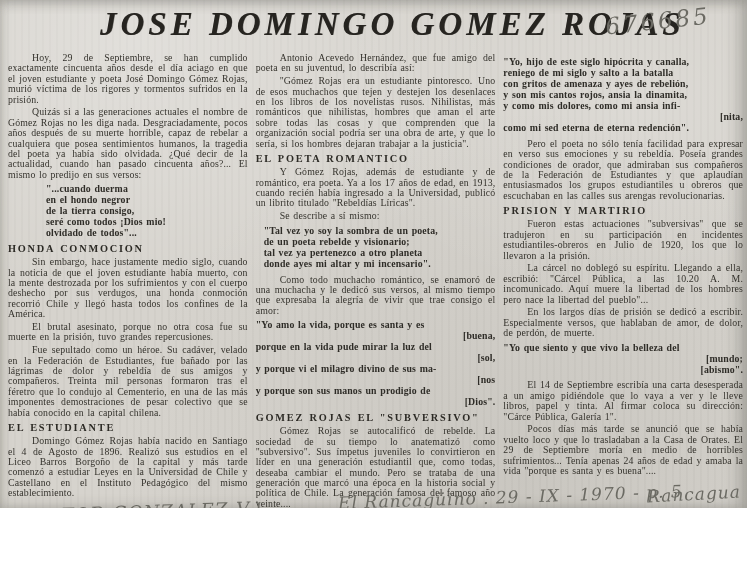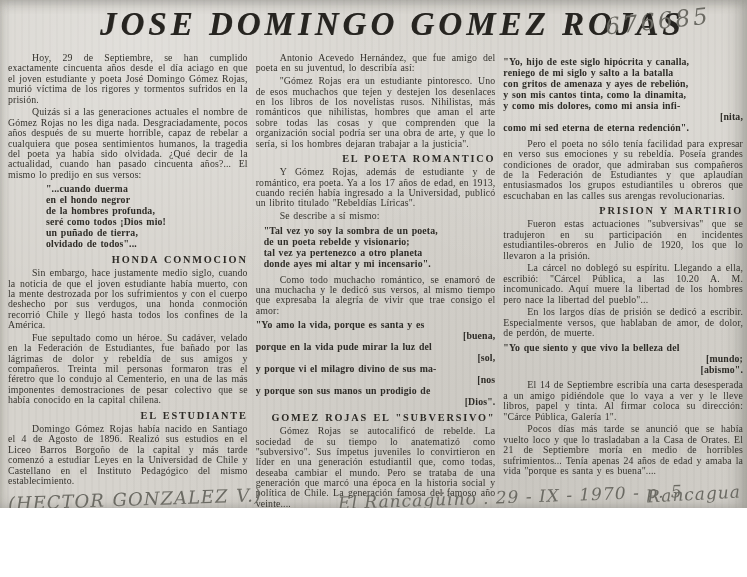--- a/index.html
+++ b/index.html
@@ -42,21 +42,21 @@
   .col{
     flex:1;min-width:0;
     font-size:9.8px;line-height:1.06;
     text-align:justify;
     letter-spacing:0.15px;word-spacing:1px;
   }
   .para{margin:0 0 2.5px;text-indent:24px;}
   .subhead{
     font-size:10.3px;font-weight:bold;
     letter-spacing:1.8px;
-    margin:5px 0 2.5px;text-align:right;
+    margin:5px 0 2.5px;text-align:left;
     color:#2c2a25;
   }
   .verse{
     font-weight:bold;margin:4px 0 5px;
     text-align:left;line-height:1.12;
     color:#2e2c27;
   }
   .verse .vr{text-align:right;}
   .indent-lg{margin-left:38px;}
   .indent-sm{margin-left:8px;}
@@ -87,27 +87,27 @@
   </div>
 
   <div class="columns">
 
     <div class="col">
       <p class="para">Hoy, 29 de Septiembre, se han cumplido exactamente cincuenta años desde el día aciago en que el joven estudiante y poeta José Domingo Gómez Rojas, murió víctima de los rigores y tormentos sufridos en la prisión.</p>
       <p class="para">Quizás si a las generaciones actuales el nombre de Gómez Rojas no les diga nada. Desgraciadamente, pocos años después de su muerte horrible, capaz de rebelar a cualquiera que posea sentimientos humanos, la tragedia del poeta ya había sido olvidada. ¿Qué decir de la actualidad, cuando han pasado cincuenta años?... El mismo lo predijo en sus versos:</p>
       <div class="verse indent-lg">
           <div>"...cuando duerma</div>
           <div>en el hondo negror</div>
-          <div>de la hombres profunda,</div>
+          <div>de la tierra consigo,</div>
           <div>seré como todos ¡Dios mio!</div>
-          <div>un puñado de tierra,</div>
           <div>olvidado de todos"...</div>
         </div>
       <h2 class="subhead">HONDA CONMOCION</h2>
       <p class="para">Sin embargo, hace justamente medio siglo, cuando la noticia de que el joven estudiante había muerto, con la mente destrozada por los sufrimientos y con el cuerpo deshecho por sus verdugos, una honda conmoción recorrió Chile y llegó hasta todos los confines de la América.</p>
+      <p class="para">El brutal asesinato, porque no otra cosa fue su muerte en la prisión, tuvo grandes repercusiones.</p>
       <p class="para">Fue sepultado como un héroe. Su cadáver, velado en la Federación de Estudiantes, fue bañado por las lágrimas de dolor y rebeldía de sus amigos y compañeros. Treinta mil personas formaron tras el féretro que lo condujo al Cementerio, en una de las más imponentes demostraciones de pesar colectivo que se había conocido en la capital chilena.</p>
       <h2 class="subhead">EL ESTUDIANTE</h2>
       <p class="para">Domingo Gómez Rojas había nacido en Santiago el 4 de Agosto de 1896. Realizó sus estudios en el Liceo Barros Borgoño de la capital y más tarde comenzó a estudiar Leyes en la Universidad de Chile y Castellano en el Instituto Pedagógico del mismo establecimiento.</p>
       <div class="hw author-note">(HECTOR GONZALEZ V.)</div>
     </div>
 
     <div class="col">
       <p class="para">Antonio Acevedo Hernández, que fue amigo del poeta en su juventud, lo describía así:</p>
       <p class="para">"Gómez Rojas era un estudiante pintoresco. Uno de esos muchachos que tejen y destejen los desenlaces en los libros de los novelistas rusos. Nihilistas, más románticos que nihilistas, hombres que aman el arte sobre todas las cosas y que comprenden que la organización social podría ser una obra de arte, y que lo sería, si los hombres dejaran trabajar a la justicia".</p>
       <h2 class="subhead">EL POETA ROMANTICO</h2>
@@ -132,37 +132,37 @@
         </div>
       <h2 class="subhead">GOMEZ ROJAS EL "SUBVERSIVO"</h2>
       <p class="para">Gómez Rojas se autocalificó de rebelde. La sociedad de su tiempo lo anatematizó como "subversivo". Sus ímpetus juveniles lo convirtieron en líder en una generación estudiantil que, como todas, deseaba cambiar el mundo. Pero se trataba de una generación que marcó una época en la historia social y política de Chile. La generación famosa del famoso año veinte....</p>
     </div>
 
     <div class="col">
       <div class="verse">
           <div>"Yo, hijo de este siglo hipócrita y canalla,</div>
           <div>reniego de mi siglo y salto a la batalla</div>
           <div>con gritos de amenaza y ayes de rebelión,</div>
-          <div>y son mis cantos tinta, como la dinamita,</div>
+          <div>y son mis cantos rojos, ansia la dinamita,</div>
           <div>y como mis dolores, como mi ansia infi-</div>
           <div class="vr">[nita,</div>
           <div>como mi sed eterna de eterna redención".</div>
         </div>
       <p class="para">Pero el poeta no sólo tenía facilidad para expresar en verso sus emociones y su rebeldía. Poseía grandes condiciones de orador, que admiraban sus compañeros de la Federación de Estudiantes y que aplaudían entusiasmados los grupos estudiantiles u obreros que escuchaban en las calles sus arengas revolucionarias.</p>
       <h2 class="subhead">PRISION Y MARTIRIO</h2>
       <p class="para">Fueron estas actuaciones "subversivas" que se tradujeron en su participación en incidentes estudiantiles-obreros en Julio de 1920, los que lo llevaron a la prisión.</p>
       <p class="para">La cárcel no doblegó su espíritu. Llegando a ella, escribió: "Cárcel Pública, a las 10.20 A. M. incomunicado. Aquí muere la libertad de los hombres pero nace la libertad del pueblo"...</p>
       <p class="para">En los largos días de prisión se dedicó a escribir. Especialmente versos, que hablaban de amor, de dolor, de perdón, de muerte.</p>
       <div class="verse">
           <div>"Yo que siento y que vivo la belleza del</div>
           <div class="vr">[mundo;</div>
           <div class="vr">[abismo".</div>
         </div>
       <p class="para">El 14 de Septiembre escribía una carta desesperada a un amigo pidiéndole que lo vaya a ver y le lleve libros, papel y tinta. Al firmar coloca su dirección: "Cárce Pública, Galería 1".</p>
-      <p class="para">Pocos días más tarde se anunció que se había vuelto loco y que lo trasladaban a la Casa de Orates. El 21 de Septiembre moría en medio de horribles sufrimientos... Tenía apenas 24 años de edad y amaba la vida "porque es santa y es buena"....</p>
+      <p class="para">Pocos días más tarde se anunció que se había vuelto loco y que lo trasladaban a la Casa de Orates. El 29 de Septiembre moría en medio de horribles sufrimientos... Tenía apenas 24 años de edad y amaba la vida "porque es santa y es buena"....</p>
     </div>
 
   </div>
 
   <div class="hw source-note">El Rancagüino . 29 - IX - 1970 - p. 5</div>
   <div class="hw city-note">Rancagua</div>
 
 </div>
 
 </body></html>

